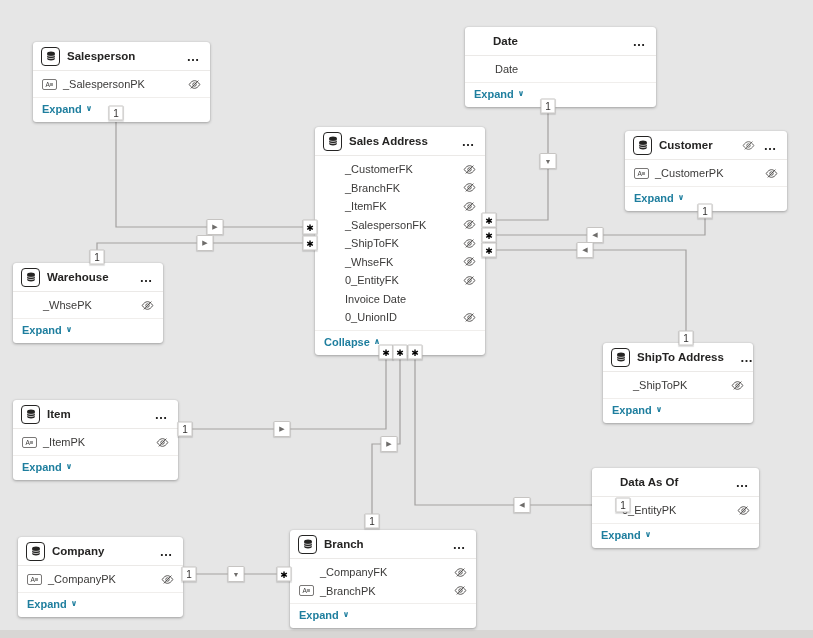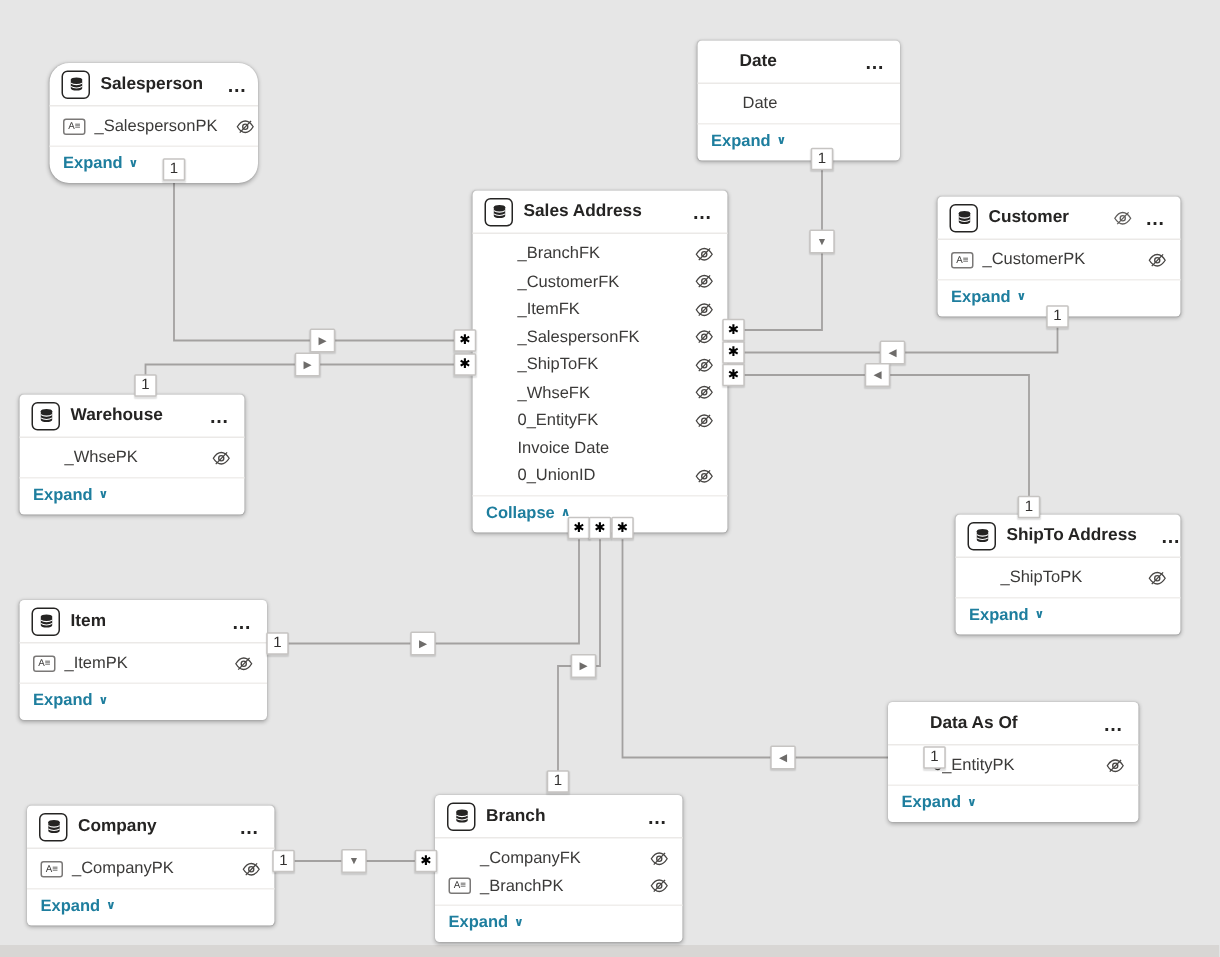--- a/index.html
+++ b/index.html
@@ -49,21 +49,21 @@
       <polyline points="116,114 116,227 310,227" fill="none" stroke="#a3a1a0" stroke-width="1.2"></polyline>
       <polyline points="97,257 97,243 310,243" fill="none" stroke="#a3a1a0" stroke-width="1.2"></polyline>
       <polyline points="548,104 548,220 488,220" fill="none" stroke="#a3a1a0" stroke-width="1.2"></polyline>
       <polyline points="705,210 705,235 488,235" fill="none" stroke="#a3a1a0" stroke-width="1.2"></polyline>
       <polyline points="686,340 686,250 488,250" fill="none" stroke="#a3a1a0" stroke-width="1.2"></polyline>
       <polyline points="183,429 386,429 386,350" fill="none" stroke="#a3a1a0" stroke-width="1.2"></polyline>
       <polyline points="372,523 372,444 400,444 400,350" fill="none" stroke="#a3a1a0" stroke-width="1.2"></polyline>
       <polyline points="625,505 415,505 415,350" fill="none" stroke="#a3a1a0" stroke-width="1.2"></polyline>
       <polyline points="187,574 285,574" fill="none" stroke="#a3a1a0" stroke-width="1.2"></polyline>
     </svg>
-    <div class="table-card" style="left: 33px; top: 42px; width: 139px; border-radius: 13px;">
+    <div class="table-card" style="left: 33px; top: 42px; width: 177px;">
       <div class="t-header">
         <span class="db-icon">
           <svg width="10" height="10" viewBox="0 0 10 10">
             <ellipse cx="5" cy="2.2" rx="3.8" ry="1.6" fill="#252423"></ellipse>
             <path d="M1.2 2.2v5.6c0 .9 1.7 1.6 3.8 1.6s3.8-.7 3.8-1.6V2.2z" fill="#252423"></path>
             <path d="M1.2 4.4c.9.6 2.2 1 3.8 1s2.9-.4 3.8-1M1.2 6.6c.9.6 2.2 1 3.8 1s2.9-.4 3.8-1" stroke="#fff" stroke-width=".7" fill="none"></path>
           </svg>
         </span>
         <span class="t-title">Salesperson</span>
         <span class="hsp"></span>
@@ -83,21 +83,21 @@
               <path d="M3.5 12.8 12.8 3.2"></path>
             </svg>
           </span>
         </div>
       </div>
       <div class="t-footer"><span class="toggle">
           <span>Expand</span>
           <span class="chev">∨</span>
         </span></div>
     </div>
-    <div class="table-card" style="left: 465px; top: 27px; width: 135px;">
+    <div class="table-card" style="left: 465px; top: 27px; width: 191px;">
       <div class="t-header no-icon">
         <span class="t-title">Date</span>
         <span class="hsp"></span>
         <span class="more">…</span>
       </div>
       <div class="t-fields">
         <div class="f-row">
           <span class="key-slot"></span>
           <span class="f-label">Date</span>
           <span class="hsp"></span>
@@ -117,33 +117,33 @@
             <path d="M1.2 4.4c.9.6 2.2 1 3.8 1s2.9-.4 3.8-1M1.2 6.6c.9.6 2.2 1 3.8 1s2.9-.4 3.8-1" stroke="#fff" stroke-width=".7" fill="none"></path>
           </svg>
         </span>
         <span class="t-title">Sales Address</span>
         <span class="hsp"></span>
         <span class="more">…</span>
       </div>
       <div class="t-fields">
         <div class="f-row">
           <span class="key-slot"></span>
+          <span class="f-label">_CustomerFK</span>
+          <span class="hsp"></span>
+          <span class="eye-off">
+            <svg width="13" height="13" viewBox="0 0 16 16" fill="none" stroke="currentColor" stroke-width="1.1">
+              <path d="M1.5 8c2-3.2 4.2-4.7 6.5-4.7s4.5 1.5 6.5 4.7c-2 3.2-4.2 4.7-6.5 4.7S3.5 11.2 1.5 8z"></path>
+              <circle cx="8" cy="8" r="2.1"></circle>
+              <path d="M3.5 12.8 12.8 3.2"></path>
+            </svg>
+          </span>
+        </div>
+        <div class="f-row">
+          <span class="key-slot"></span>
           <span class="f-label">_BranchFK</span>
-          <span class="hsp"></span>
-          <span class="eye-off">
-            <svg width="13" height="13" viewBox="0 0 16 16" fill="none" stroke="currentColor" stroke-width="1.1">
-              <path d="M1.5 8c2-3.2 4.2-4.7 6.5-4.7s4.5 1.5 6.5 4.7c-2 3.2-4.2 4.7-6.5 4.7S3.5 11.2 1.5 8z"></path>
-              <circle cx="8" cy="8" r="2.1"></circle>
-              <path d="M3.5 12.8 12.8 3.2"></path>
-            </svg>
-          </span>
-        </div>
-        <div class="f-row">
-          <span class="key-slot"></span>
-          <span class="f-label">_CustomerFK</span>
           <span class="hsp"></span>
           <span class="eye-off">
             <svg width="13" height="13" viewBox="0 0 16 16" fill="none" stroke="currentColor" stroke-width="1.1">
               <path d="M1.5 8c2-3.2 4.2-4.7 6.5-4.7s4.5 1.5 6.5 4.7c-2 3.2-4.2 4.7-6.5 4.7S3.5 11.2 1.5 8z"></path>
               <circle cx="8" cy="8" r="2.1"></circle>
               <path d="M3.5 12.8 12.8 3.2"></path>
             </svg>
           </span>
         </div>
         <div class="f-row">
@@ -295,21 +295,21 @@
               <path d="M3.5 12.8 12.8 3.2"></path>
             </svg>
           </span>
         </div>
       </div>
       <div class="t-footer"><span class="toggle">
           <span>Expand</span>
           <span class="chev">∨</span>
         </span></div>
     </div>
-    <div class="table-card" style="left: 637px; top: 343px; width: 150px;">
+    <div class="table-card" style="left: 603px; top: 343px; width: 150px;">
       <div class="t-header">
         <span class="db-icon">
           <svg width="10" height="10" viewBox="0 0 10 10">
             <ellipse cx="5" cy="2.2" rx="3.8" ry="1.6" fill="#252423"></ellipse>
             <path d="M1.2 2.2v5.6c0 .9 1.7 1.6 3.8 1.6s3.8-.7 3.8-1.6V2.2z" fill="#252423"></path>
             <path d="M1.2 4.4c.9.6 2.2 1 3.8 1s2.9-.4 3.8-1M1.2 6.6c.9.6 2.2 1 3.8 1s2.9-.4 3.8-1" stroke="#fff" stroke-width=".7" fill="none"></path>
           </svg>
         </span>
         <span class="t-title">ShipTo Address</span>
         <span class="hsp"></span>
@@ -420,21 +420,21 @@
               <path d="M3.5 12.8 12.8 3.2"></path>
             </svg>
           </span>
         </div>
       </div>
       <div class="t-footer"><span class="toggle">
           <span>Expand</span>
           <span class="chev">∨</span>
         </span></div>
     </div>
-    <div class="table-card" style="left: 290px; top: 530px; width: 165px;">
+    <div class="table-card" style="left: 290px; top: 530px; width: 186px;">
       <div class="t-header">
         <span class="db-icon">
           <svg width="10" height="10" viewBox="0 0 10 10">
             <ellipse cx="5" cy="2.2" rx="3.8" ry="1.6" fill="#252423"></ellipse>
             <path d="M1.2 2.2v5.6c0 .9 1.7 1.6 3.8 1.6s3.8-.7 3.8-1.6V2.2z" fill="#252423"></path>
             <path d="M1.2 4.4c.9.6 2.2 1 3.8 1s2.9-.4 3.8-1M1.2 6.6c.9.6 2.2 1 3.8 1s2.9-.4 3.8-1" stroke="#fff" stroke-width=".7" fill="none"></path>
           </svg>
         </span>
         <span class="t-title">Branch</span>
         <span class="hsp"></span>

